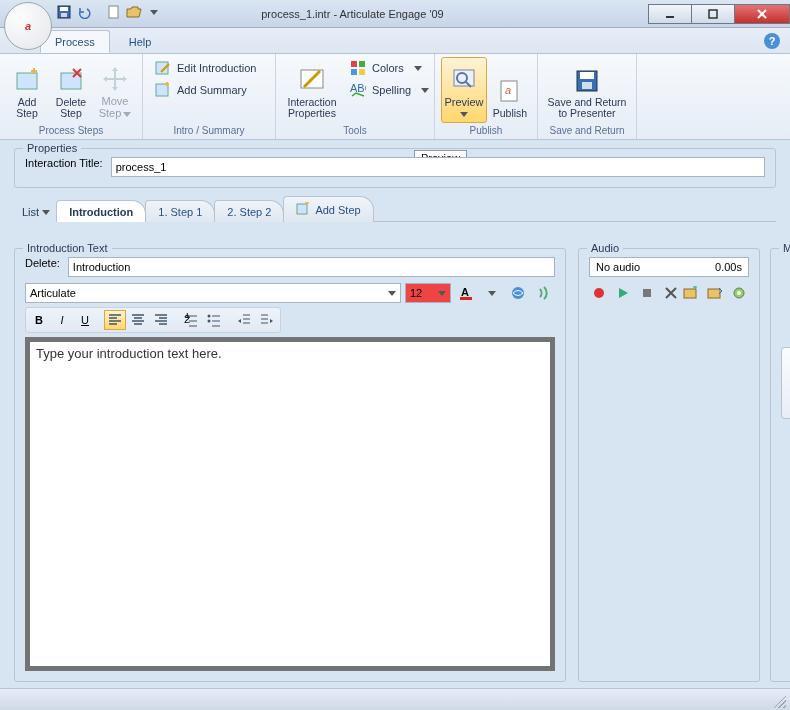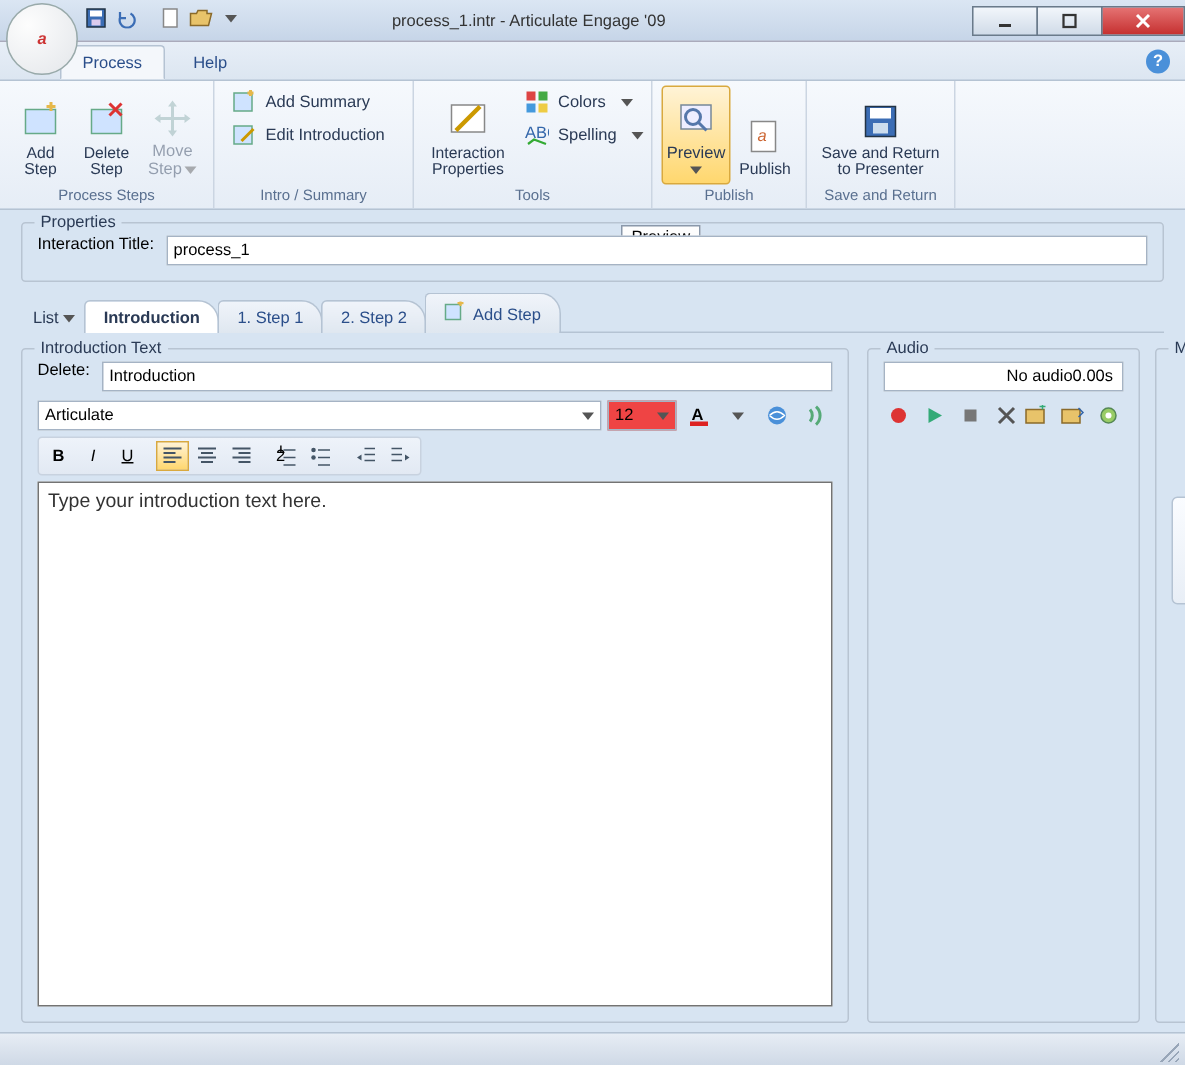--- a/index.html
+++ b/index.html
@@ -62,37 +62,37 @@
   .fieldset > .legend { position:absolute; top:-7px; left:8px; background:#d7e4f2; padding:0 4px; color:#2a3a55;}
   .row { display:flex; gap:8px;}
   .txt { flex:1; height:20px; border:1px solid #a5b3c4; background:#fff; padding:0 4px; font-size:11px;}
 
   .doctabs { display:flex; align-items:flex-end; height:24px; margin-top:4px;}
   .listbtn { padding:4px 6px 4px 8px; display:flex; align-items:center; gap:3px; color:#2a3a55;}
   .dtab { padding:5px 12px 4px; background:linear-gradient(to bottom,#f0f4fa,#dfe7f0); border:1px solid #b5c3d3; border-bottom:none; margin-right:-1px; border-radius:4px 14px 0 0; color:#2a4e8a; display:flex; align-items:center; gap:5px;}
   .dtab.active { background:linear-gradient(to bottom,#fff,#fff); font-weight:bold; color:#2a3a55;}
   .underline { height:1px; background:#b5c3d3; flex:1; align-self:flex-end;}
 
-  .columns { flex:1; display:flex; gap:12px; margin-top:4px;}
+  .columns { flex:1; display:flex; gap:12px; margin-top:20px;}
   .leftcol { flex:1; display:flex; flex-direction:column;}
   .rightcol { width:198px; display:flex; flex-direction:row; gap:10px;}
 
   .introbox { flex:1; position:relative; }
   .introbox .legend { background:#d7e4f2;}
   .editor-toolbar { margin-top:6px; }
   .etrow { display:flex; align-items:center; gap:4px; margin-bottom:4px;}
   .fontsel { flex:1; height:20px; border:1px solid #a5b3c4; background:#fff; padding:0 4px; display:flex; align-items:center; justify-content:space-between;}
   .sizesel { width:46px; height:20px; border:1px solid #a5b3c4; background:#ef4444; padding:0 4px; display:flex; align-items:center; justify-content:space-between;}
   .tb { width:22px; height:20px; border:1px solid transparent; display:flex;align-items:center;justify-content:center; background:transparent;}
   .tb.grpactive { background:linear-gradient(to bottom,#fff3d6,#ffd76e); border-color:#d9a93e;}
   .tb.sep { width:6px; border:none;}
   .fmt-row { display:flex; gap:1px; padding:2px; background:linear-gradient(to bottom,#eef3fa,#e2e9f3); border:1px solid #c8d2df; border-radius:3px; width:fit-content;}
-  .richarea { margin-top:4px; flex:1; min-height:280px; height:290px; border:1px solid #737373; background:#fff; padding:4px 6px; font-size:13px; font-family:Arial,sans-serif; color:#333; overflow:auto;}
-
-  .audiobox .audtop { height:20px; background:#fff; border:1px solid #a5b3c4; display:flex; align-items:center; justify-content:flex-end; padding:0 6px;}
+  .richarea { margin-top:4px; flex:1; min-height:280px; height:290px; border:5px solid #737373; background:#fff; padding:4px 6px; font-size:13px; font-family:Arial,sans-serif; color:#333; overflow:auto;}
+
+  .audiobox .audtop { height:20px; background:#fff; border:1px solid #a5b3c4; display:flex; align-items:center; justify-content:space-between; padding:0 6px;}
   .audbtns { display:flex; justify-content:space-between; margin-top:6px;}
   .ab { width:20px;height:20px; display:flex;align-items:center;justify-content:center;}
 
   .mediabox { flex:1; }
   .mediaadd { width:72px; margin: 90px auto 0; text-align:center; }
   .mediaadd .tile{ width:72px;height:72px; border:1px solid #b5c3d3; border-radius:4px; background:linear-gradient(to bottom,#fafcff,#e8eef6); display:flex;align-items:center;justify-content:center; position:relative;}
   .mediaadd .cap { color:#2a5db0; margin-top:4px;}
 
   .statusbar { position:absolute; left:0; right:0; bottom:0; height:22px; background:linear-gradient(to bottom,#e7edf5,#cfd9e6); border-top:1px solid #b5c3d3; display:flex; justify-content:flex-end; align-items:center; padding-right:4px;}
   .grip { width:16px;height:16px; background:
@@ -197,37 +197,37 @@
         <div class="lbl" style="white-space:pre-line"><span>Move
 Step</span><span class="tri" style="margin-left:2px"></span></div>
       </div>
     </div>
     <div class="group-label">Process Steps</div>
   </div>
 
   <div class="group">
     <div class="group-body">
       <div class="col">
+        <div class="smallbtn">
+            <span class="ic">
+              <svg width="16" height="16">
+                <rect x="1" y="2" width="12" height="12" fill="#cfe3ff" stroke="#6a8"></rect>
+                <path d="M6 12 L14 4" stroke="#c90" stroke-width="2"></path>
+              </svg>
+            </span>
+            <span>Edit Introduction</span>
+          </div>
         <div class="smallbtn">
             <span class="ic">
               <svg width="16" height="16">
                 <rect x="1" y="2" width="12" height="12" fill="#cfe3ff" stroke="#6a8"></rect>
                 <path d="M10 2 l4 0 M12 0 l0 4" stroke="#e6b84a" stroke-width="2"></path>
               </svg>
             </span>
             <span>Add Summary</span>
-          </div>
-        <div class="smallbtn">
-            <span class="ic">
-              <svg width="16" height="16">
-                <rect x="1" y="2" width="12" height="12" fill="#cfe3ff" stroke="#6a8"></rect>
-                <path d="M6 12 L14 4" stroke="#c90" stroke-width="2"></path>
-              </svg>
-            </span>
-            <span>Edit Introduction</span>
           </div>
       </div>
     </div>
     <div class="group-label">Intro / Summary</div>
   </div>
 
   <div class="group">
     <div class="group-body">
       <div class="bigbtn" style="width:60px">
         <div class="ic">

